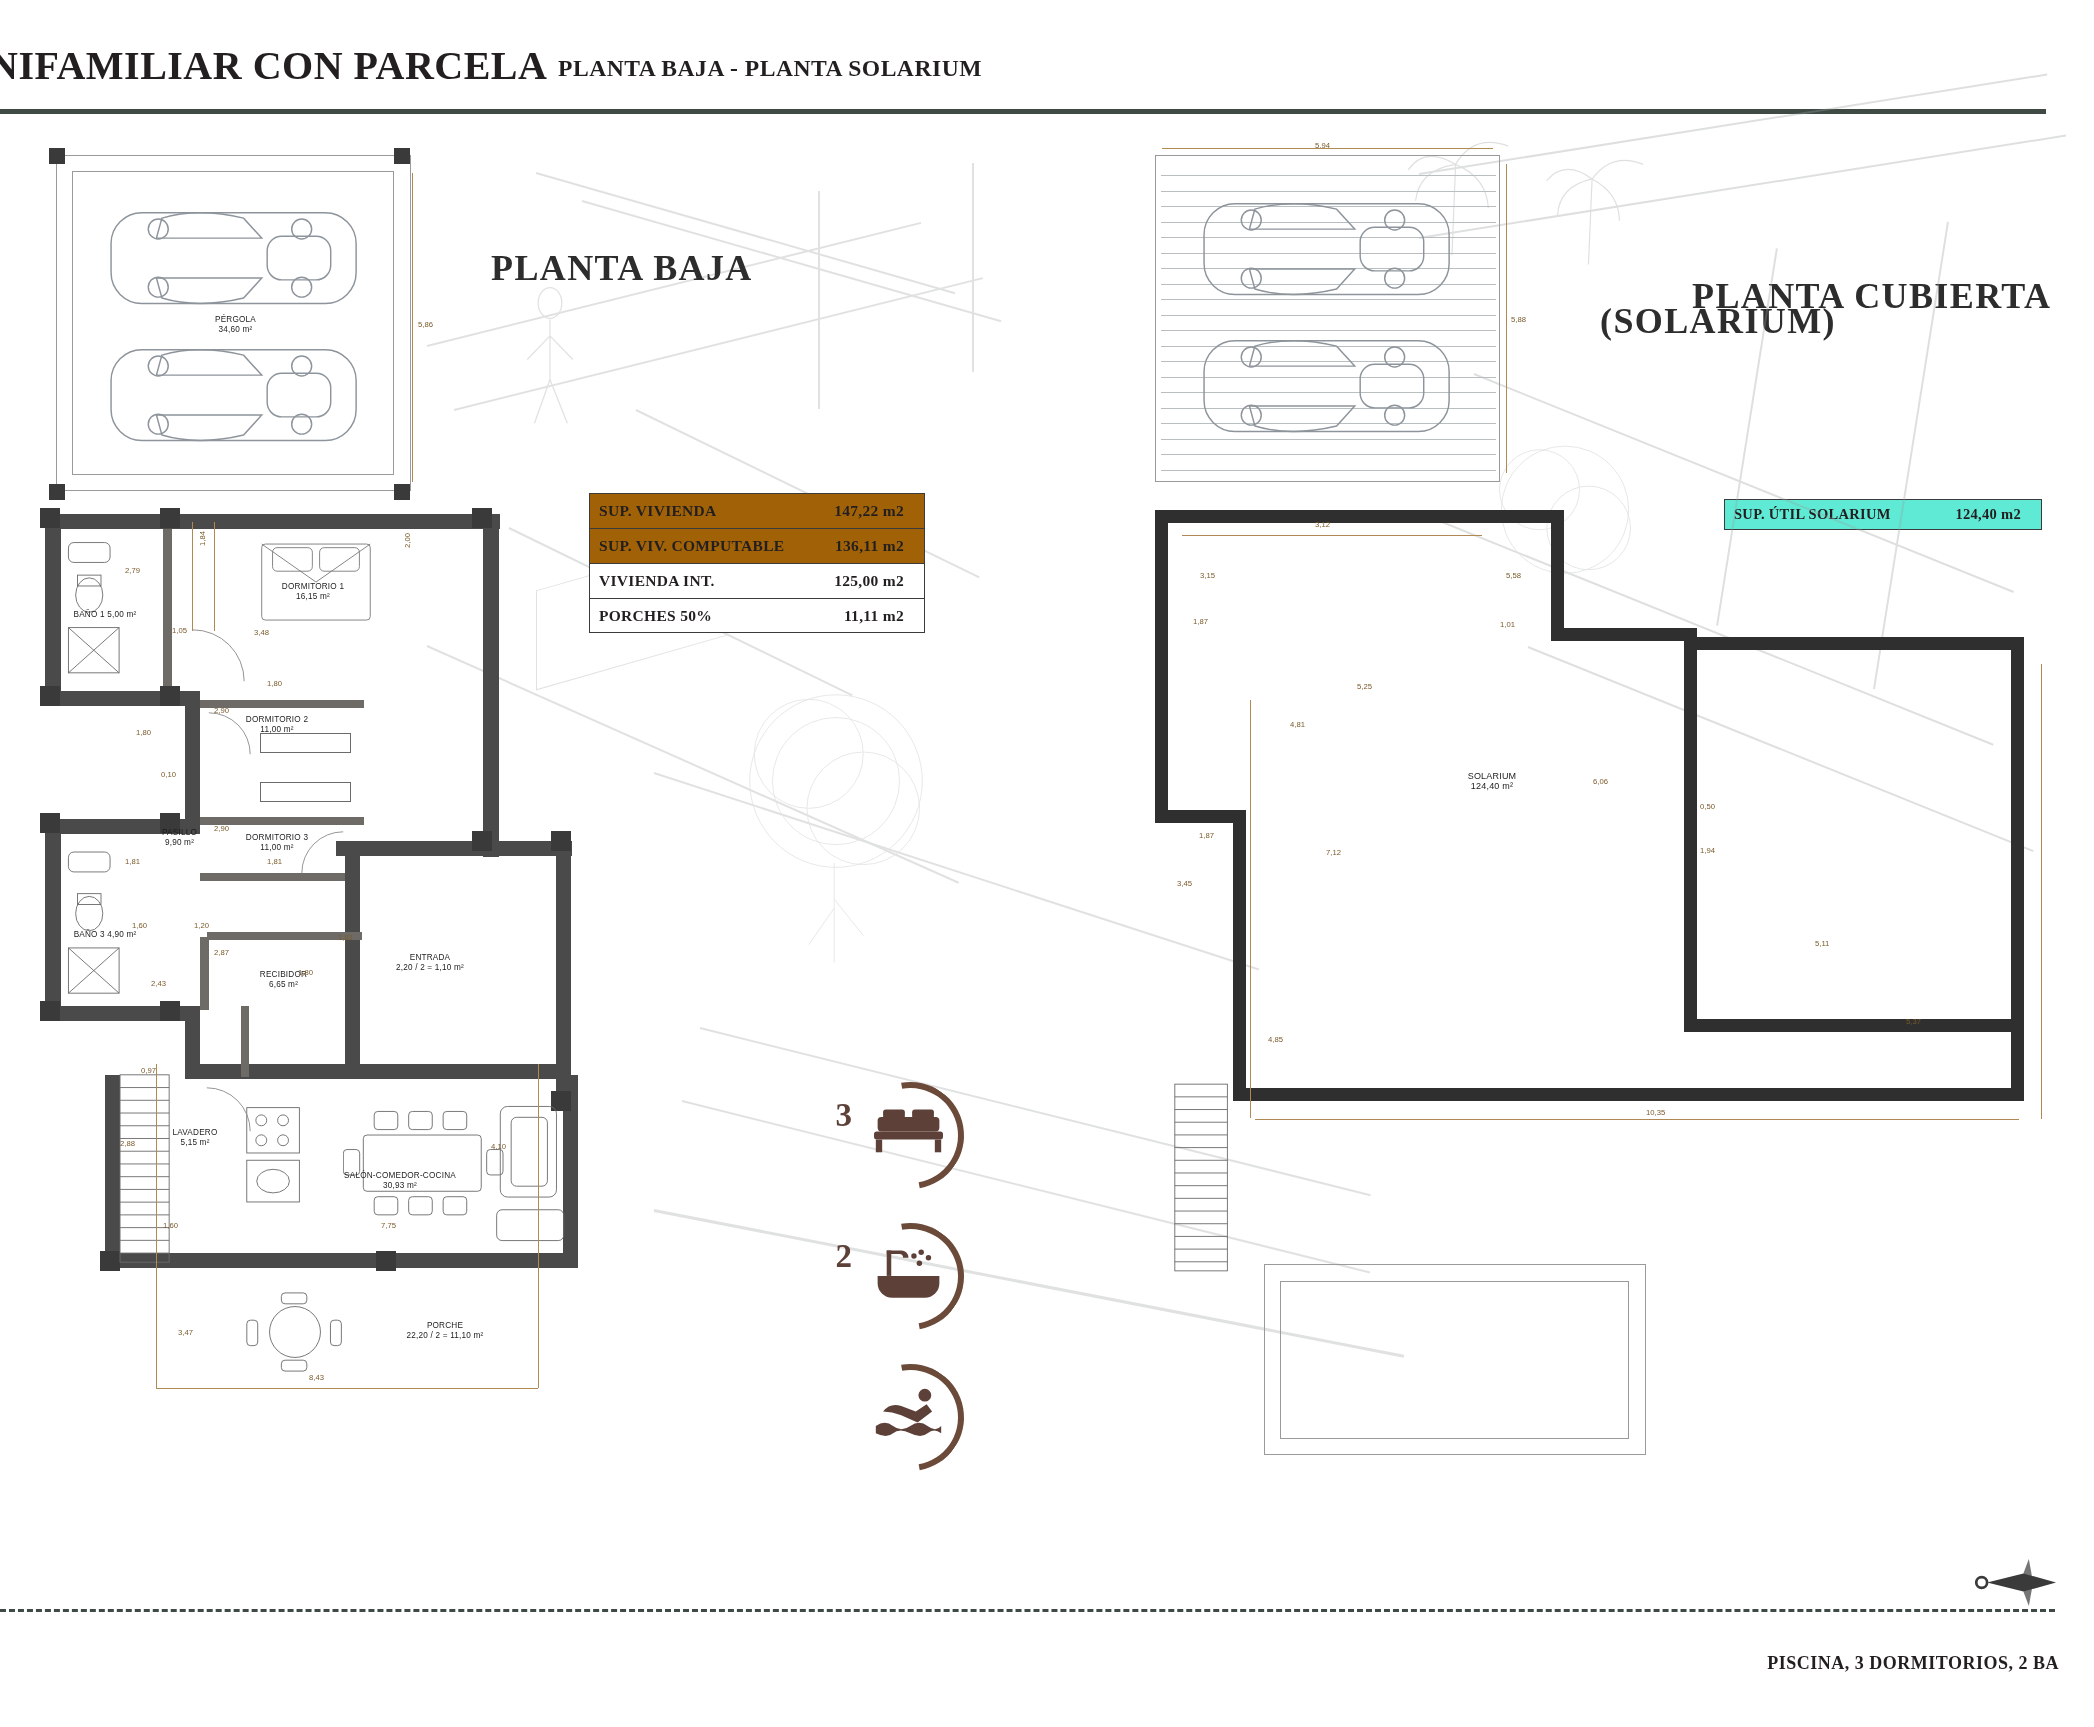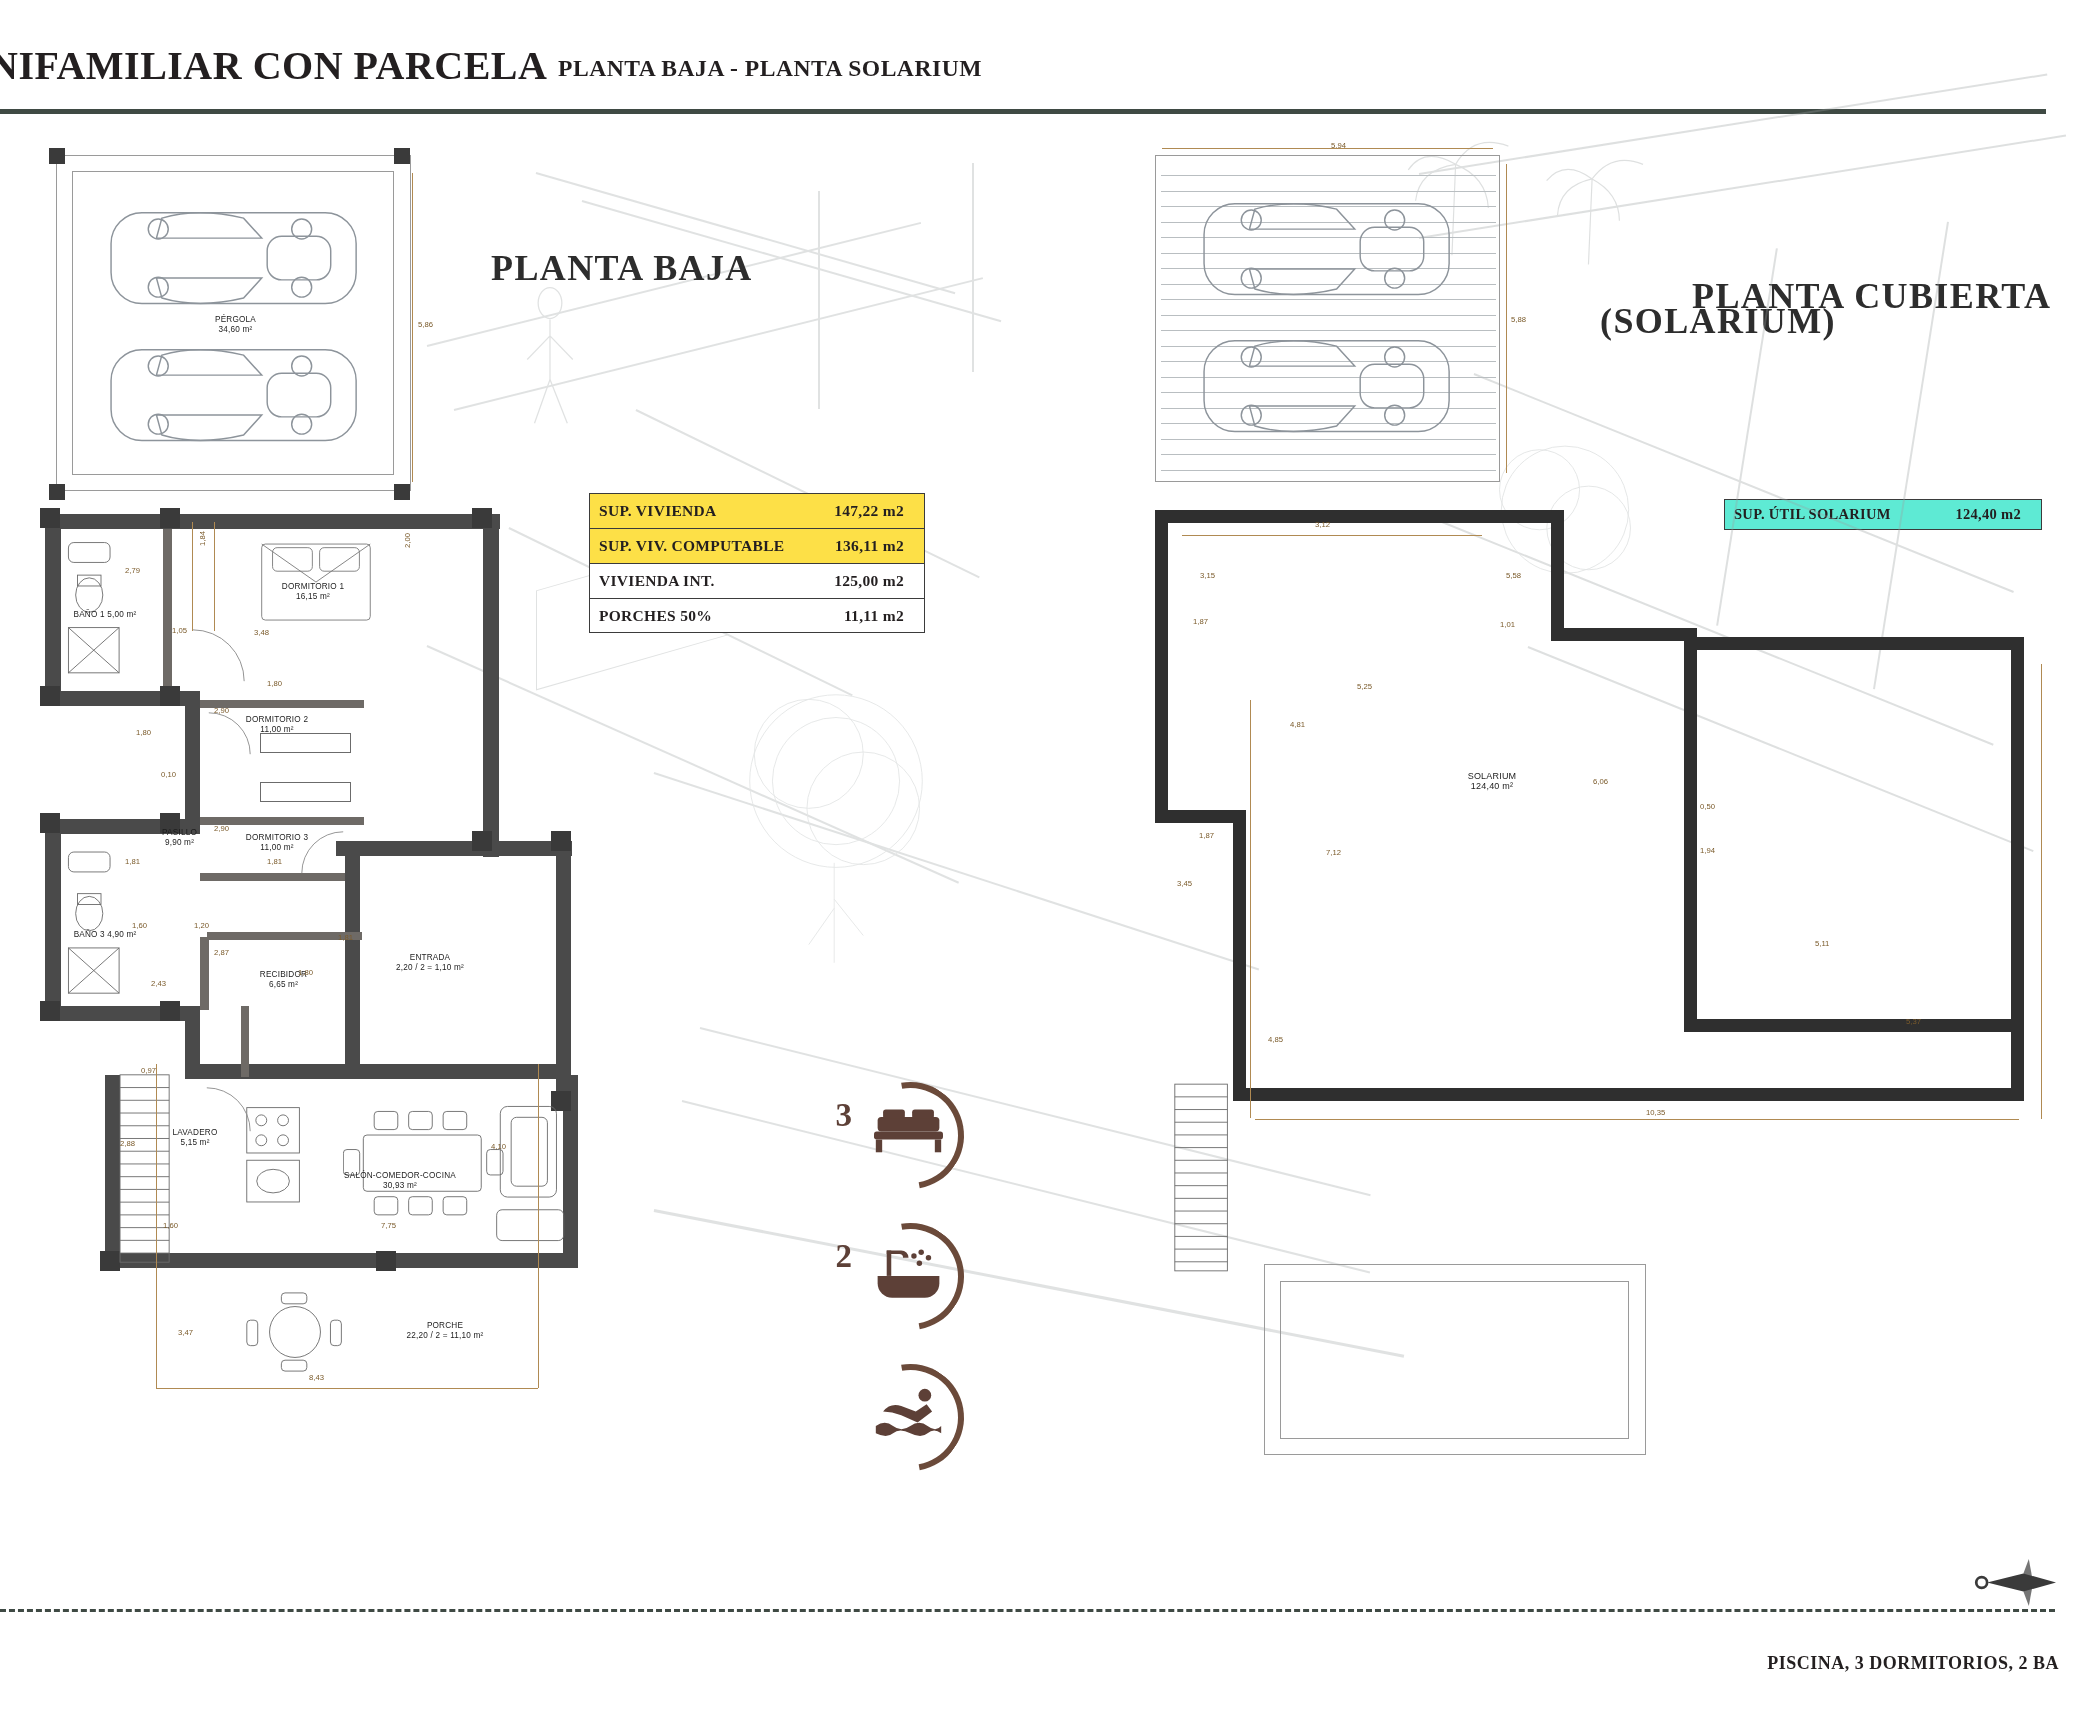--- a/index.html
+++ b/index.html
@@ -12,21 +12,21 @@
   .hdr-sub{position:absolute;left:558px;top:33px;font-family:"Liberation Serif",serif;font-weight:bold;font-size:23.6px;letter-spacing:0.5px;white-space:nowrap;}
   .hdr-note{position:absolute;right:42px;top:23.6px;text-align:right;font-family:"Liberation Serif",serif;font-weight:bold;font-size:13.6px;line-height:18px;letter-spacing:0.3px;}
   .rule{position:absolute;left:-9px;top:109px;width:2055px;height:4.5px;background:#3f4a44;}
   .ptitle{position:absolute;font-family:"Liberation Serif",serif;font-weight:bold;font-size:36px;letter-spacing:1.4px;color:#2d2d2d;}
   .ptitle2{position:absolute;font-family:"Liberation Serif",serif;font-weight:bold;font-size:36px;letter-spacing:1.4px;color:#2d2d2d;}
 
   
   .areatab{position:absolute;left:589px;top:493px;width:336px;}
   .arow{height:35px;border:0.9px solid #3b3b3b;border-bottom:none;display:flex;align-items:center;box-sizing:border-box;background:#fff;}
   .arow:last-child{border-bottom:0.9px solid #3b3b3b;}
-  .arow.shaded{background:#fde047;}
+  .arow.shaded{background:#a16207;}
   .alab{font-family:"Liberation Serif",serif;font-weight:bold;font-size:15.5px;padding-left:9px;flex:1;letter-spacing:0.3px;}
   .aval{font-family:"Liberation Serif",serif;font-weight:bold;font-size:15.5px;padding-right:20px;letter-spacing:0.3px;}
   .sol-tab{position:absolute;left:1724px;top:499px;width:318px;}
   .sol-tab .arow{height:31px;background:#5eead4;border:0.9px solid #3b3b3b;}
   .sol-tab .alab{font-size:14.5px;}
   .sol-tab .aval{font-size:14.5px;}
 
   
   .gf{position:absolute;left:36px;top:155px;width:782px;height:1446px;}
   .w{position:absolute;background:#4a4a4a;}
@@ -497,21 +497,21 @@
         <rect x="4" y="14" width="270" height="100" rx="34"></rect>
         <path d="M60 20 q40 -12 90 0 l20 22 H54z"></path>
           <path d="M60 108 q40 12 90 0 l20 -22 H54z"></path>
         <circle cx="56" cy="32" r="11"></circle>
           <circle cx="56" cy="96" r="11"></circle>
         <circle cx="214" cy="32" r="11"></circle>
           <circle cx="214" cy="96" r="11"></circle>
         <rect x="176" y="40" width="70" height="48" rx="16"></rect>
       </g>
     </svg>
-    <div class="dim" style="left:176px;top:-14.5px;">5,94</div>
+    <div class="dim" style="left:160px;top:-14.5px;">5,94</div>
     <div class="dimline" style="left:7.3px;top:-7.3px;width:331px;height:0.9px;"></div>
     <div class="dim" style="left:356px;top:160px;">5,88</div>
     <div class="dimline" style="left:351px;top:9px;width:0.9px;height:309px;"></div>
 
     <div class="thin" style="left:0px;top:355px;width:409px;height:12.7px;border:none;background:#2f2f2f;"></div>
     <div class="thin" style="left:0px;top:355px;width:12.7px;height:309px;border:none;background:#2f2f2f;"></div>
     <div class="thin" style="left:396px;top:355px;width:12.7px;height:127px;border:none;background:#2f2f2f;"></div>
     <div class="thin" style="left:396px;top:473px;width:145px;height:12.7px;border:none;background:#2f2f2f;"></div>
     <div class="thin" style="left:529px;top:473px;width:12.7px;height:400px;border:none;background:#2f2f2f;"></div>
     <div class="thin" style="left:0px;top:655px;width:91px;height:12.7px;border:none;background:#2f2f2f;"></div>

